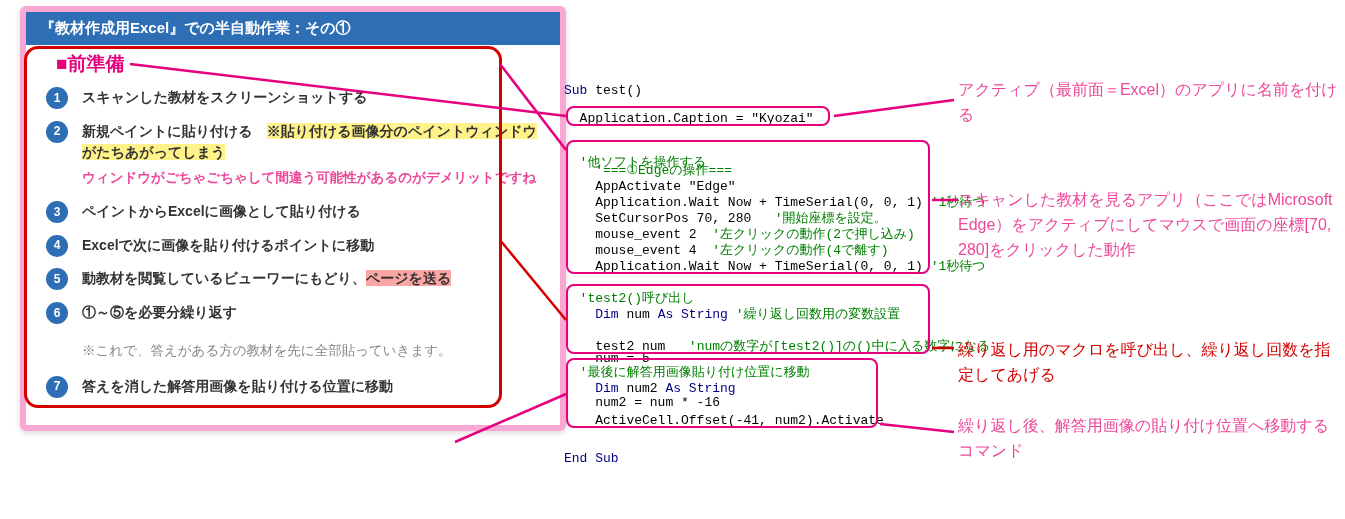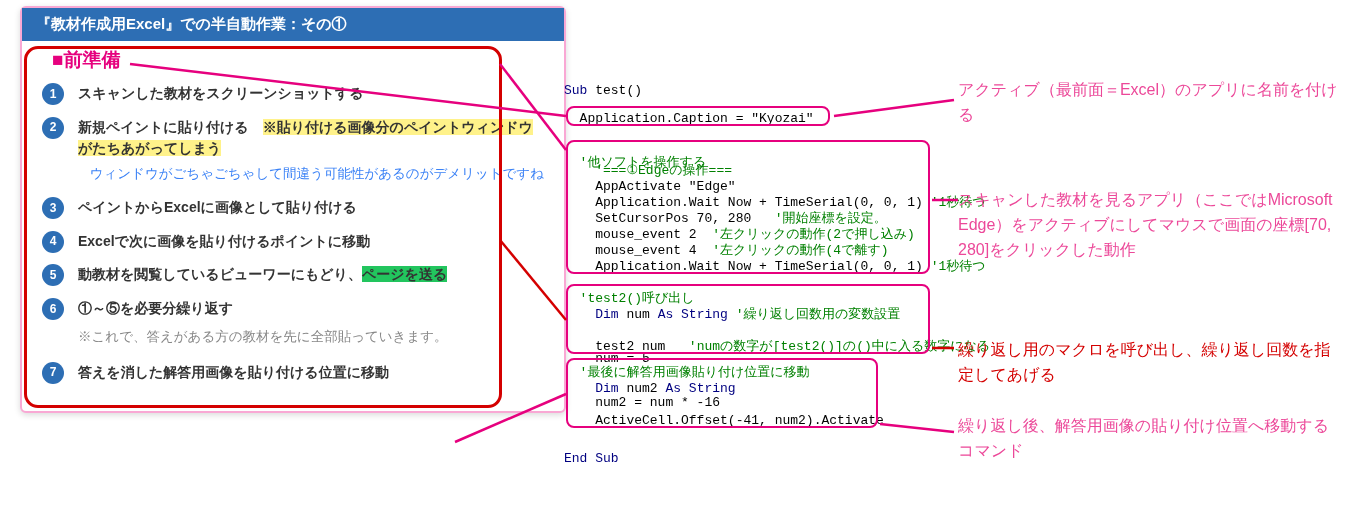--- a/index.html
+++ b/index.html
@@ -1,26 +1,26 @@
 <!DOCTYPE html>
 <html><head>
 <meta charset="utf-8">
 <style>
   * { box-sizing: border-box; margin: 0; padding: 0; }
   body { font-family: "Hiragino Kaku Gothic Pro", "Meiryo", sans-serif; font-size: 14px; background: #fff; width: 1345px; height: 519px; position: relative; }
-  .panel { position: absolute; left: 20px; top: 6px; width: 546px; background: #fff; border: 2px solid #f9a8d4; border-radius: 6px; box-shadow: 0 2px 6px rgba(0,0,0,0.15); overflow: visible; padding-bottom: 18px; }
+  .panel { position: absolute; left: 20px; top: 6px; width: 546px; background: #fff; border: 6px solid #f9a8d4; border-radius: 6px; box-shadow: 0 2px 6px rgba(0,0,0,0.15); overflow: visible; padding-bottom: 18px; }
   .panel-header { background: #2d6eb4; color: #fff; font-weight: bold; padding: 7px 14px; font-size: 15px; }
   .section-title { color: #e6007e; font-weight: bold; font-size: 19px; padding: 6px 14px 0 30px; }
   .panel ol { list-style: none; padding: 4px 20px 4px 20px; }
   .panel li { position: relative; padding: 6px 0 6px 36px; line-height: 1.55; color: #333; font-weight: bold; font-size: 14px; }
   .num { position: absolute; left: 0; top: 6px; width: 22px; height: 22px; border-radius: 50%; background: #2d6eb4; color: #fff; font-size: 12px; font-weight: bold; display: flex; align-items: center; justify-content: center; }
-  .sub-red { color: #3b82f6; font-weight: normal; font-size: 13.5px; display: block; margin-top: 4px; text-align: right; }
+  .sub-red { color: #ec4899; font-weight: bold; font-size: 13.5px; display: block; margin-top: 4px; }
   .hl-y { background: #fff28a; }
-  .hl-g { background: #22c55e; }
-  .note-gray { color: #888; font-weight: normal; display: block; margin-left: 56px; font-size: 13.5px; margin-top: 2px; }
+  .hl-g { background: #fca5a5; }
+  .note-gray { color: #888; font-weight: normal; display: block; margin-left: 56px; font-size: 13.5px; margin-top: 12px; }
   .redbox { position: absolute; border: 3px solid #d40000; border-radius: 14px; left: 24px; top: 46px; width: 478px; height: 362px; pointer-events: none; }
 
   .code-area { position: absolute; left: 564px; top: 50px; width: 392px; font-family: "MS Gothic","Courier New",monospace; font-size: 13px; color: #000080; line-height: 1.35; white-space: pre; }
   .code-line { white-space: pre; }
   .c-green { color: #008000; }
   .c-blue { color: #000080; }
   .c-black { color: #000; }
   .c-box { position: absolute; border: 2.5px solid #e6007e; border-radius: 8px; pointer-events: none; }
 
   .anno { position: absolute; color: #ec4899; font-size: 16px; line-height: 1.55; width: 380px; }

